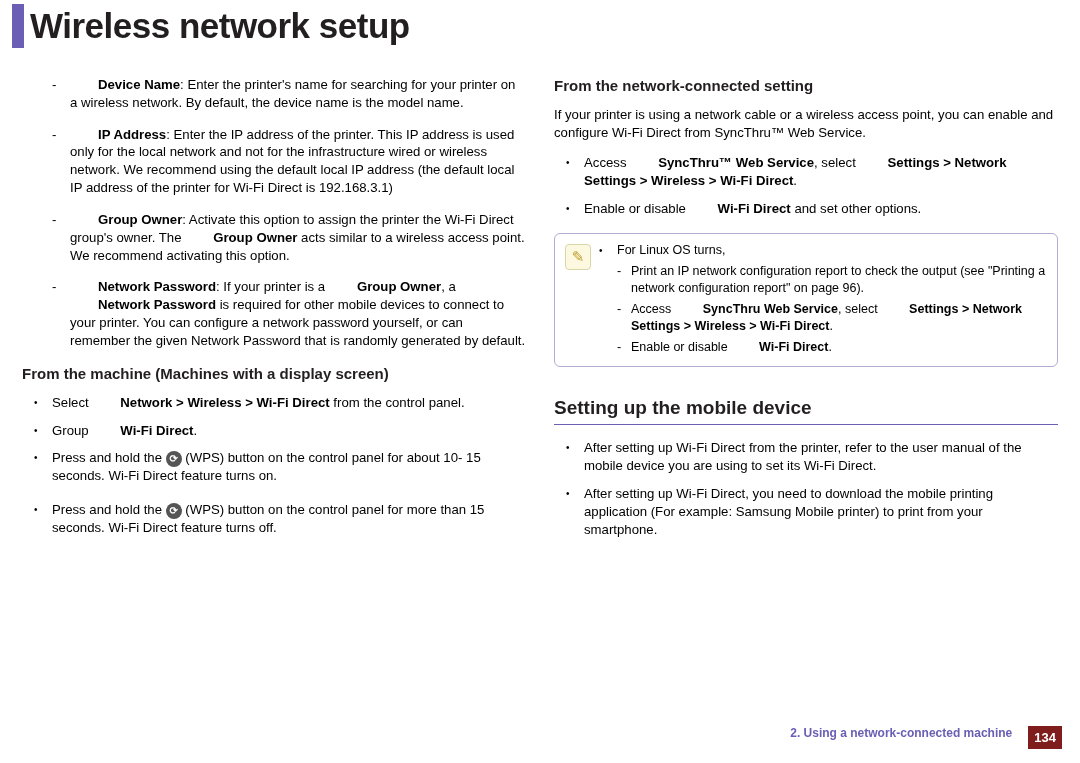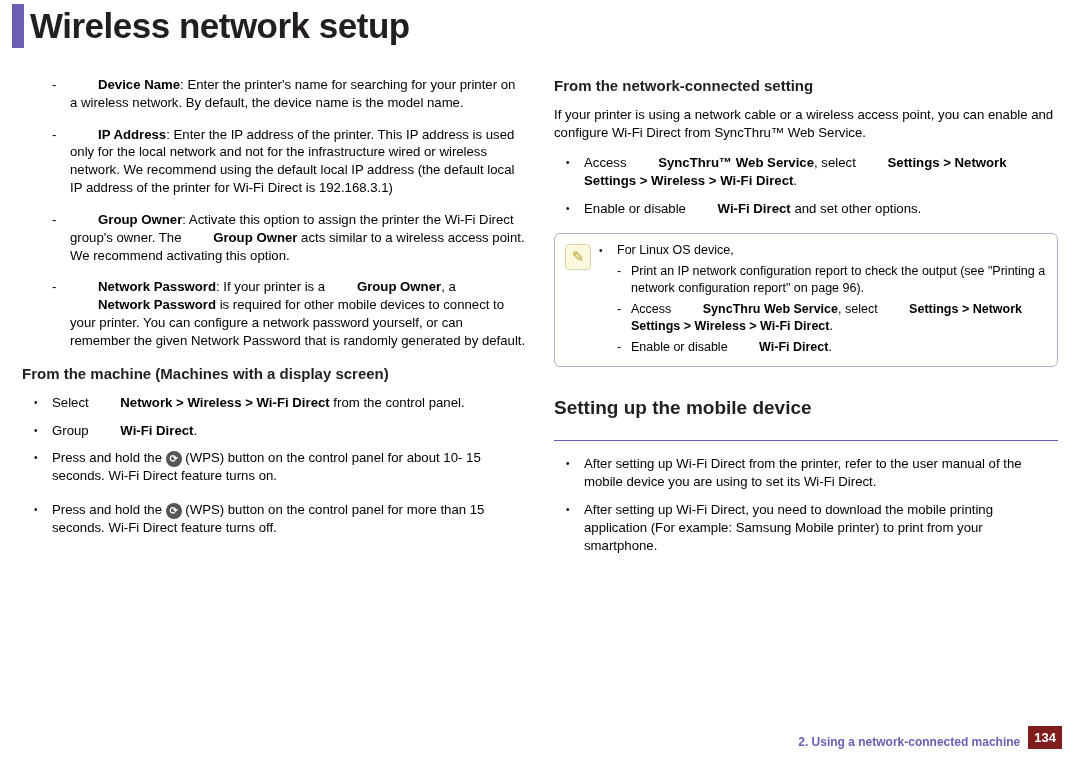--- a/index.html
+++ b/index.html
@@ -59,21 +59,21 @@
     font-weight: 700;
     margin-top: 10px;
     margin-bottom: 10px;
     color: #231f20;
   }
   h2 {
     font-size: 19px;
     font-weight: 700;
     color: #231f20;
     border-bottom: 1px solid #6a5eb5;
-    padding-bottom: 20px;
+    padding-bottom: 4px;
     margin-top: 28px;
     margin-bottom: 14px;
   }
   .note-box {
     border: 1px solid #b0aed3;
     border-radius: 6px;
     padding: 8px 10px 10px 10px;
     display: flex;
     margin-top: 16px;
     font-size: 12.5px;
@@ -109,22 +109,22 @@
     justify-content: center;
     vertical-align: middle;
     font-weight: bold;
   }
   .intro-para { margin-bottom: 12px; }
   .footer {
     position: absolute;
     bottom: 14px;
     right: 18px;
     display: flex;
-    align-items: flex-end;
-    gap: 8px;
+    align-items: flex-start;
+    gap: 16px;
   }
   .footer-text {
     color: #6a5eb5;
     font-weight: 700;
     font-size: 12px;
   }
   .page-num {
     background: #7f1d1d;
     color: #fff;
     font-weight: 700;
@@ -202,21 +202,21 @@
       <span class="content"><span>Enable or disable </span><b>Wi-Fi Direct</b><span> and set other options.</span></span>
     </div>
 
     <div class="note-box">
       <div class="note-icon-wrap">
         <div class="note-icon">✎</div>
       </div>
       <div class="note-content">
         <div class="bullet-item">
           <span class="dot">•</span>
-          <span class="content">For Linux OS device,</span>
+          <span class="content">For Linux OS turns,</span>
         </div>
         <div class="note-sub">
           <span class="dash">-</span>
           <span>Print an IP network configuration report to check the output (see "Printing a network configuration report" on page 96).</span>
         </div>
         <div class="note-sub">
           <span class="dash">-</span>
           <span><span>Access </span><b>SyncThru Web Service</b><span>, select </span><b>Settings &gt; Network Settings &gt; Wireless &gt; Wi-Fi Direct</b><span>.</span></span>
         </div>
         <div class="note-sub">

